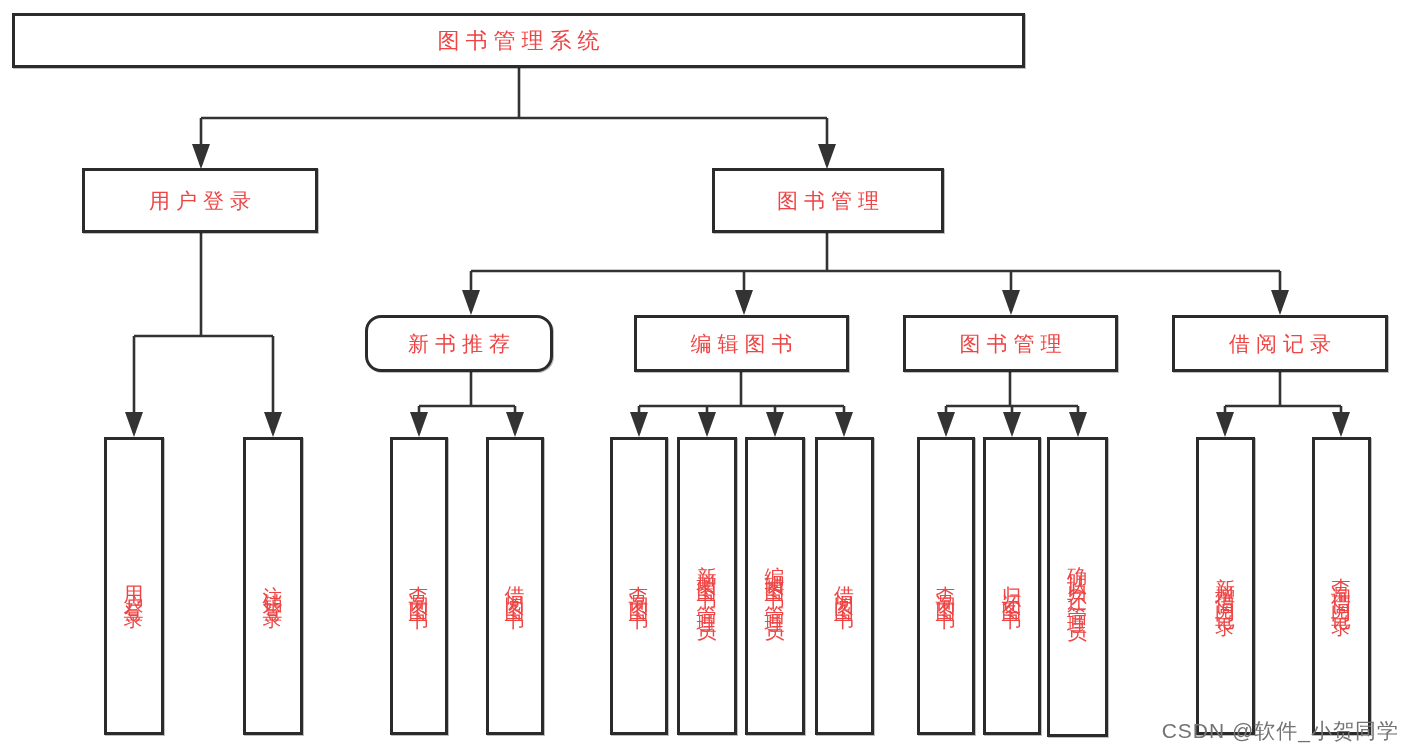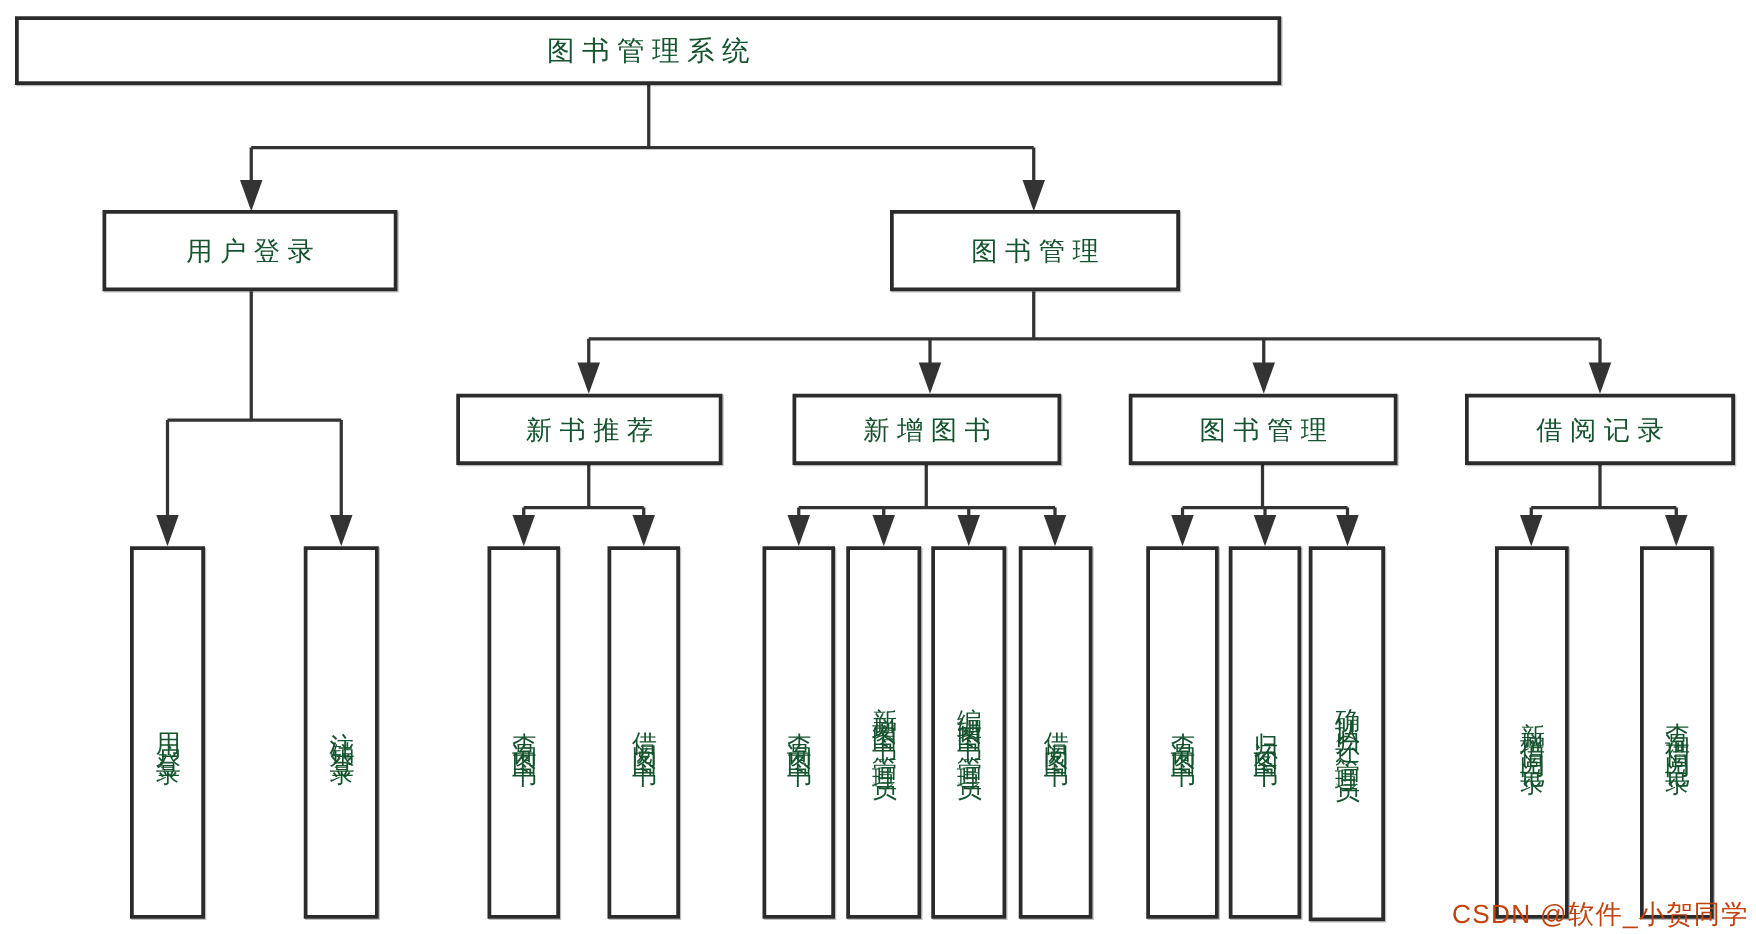--- a/index.html
+++ b/index.html
@@ -15,21 +15,21 @@
     position: absolute;
     left: 0; top: 0;
     width: 1405px; height: 747px;
     z-index: 1;
   }
   .box {
     position: absolute;
     box-sizing: border-box;
     background: #ffffff;
     border: 3px solid #2b2b2b;
-    color: #14532d;
+    color: #ef4444;
     display: flex;
     align-items: center;
     justify-content: center;
     z-index: 2;
     box-shadow: 1px 1px 0 rgba(0,0,0,0.25);
   }
   .h-box {
     font-size: 21px;
     letter-spacing: 6px;
     text-indent: 6px;
@@ -41,21 +41,21 @@
     text-orientation: mixed;
     font-size: 20px;
     letter-spacing: 8px;
     line-height: 1;
   }
   .watermark {
     position: absolute;
     right: 6px;
     bottom: 2px;
     font-size: 21px;
-    color: #c2410c;
+    color: #737373;
     letter-spacing: 1px;
     z-index: 3;
     white-space: nowrap;
   }
 </style>
 </head>
 <body>
 
 <div id="canvas">
 
@@ -97,22 +97,22 @@
       <polygon points="1216,412 1234,412 1225,437"></polygon>
       <polygon points="1332,412 1350,412 1341,437"></polygon>
     </g>
   </svg>
 
   <div class="box h-box root-box" style="left:12px; top:13px; width:1013px; height:55px;">图书管理系统</div>
 
   <div class="box h-box" style="left:82px; top:168px; width:236px; height:65px;">用户登录</div>
   <div class="box h-box" style="left:712px; top:168px; width:232px; height:65px;">图书管理</div>
 
-  <div class="box h-box" style="left:365px; top:315px; width:213px; height:57px;">新书推荐</div>
-  <div class="box h-box" style="left:634px; top:315px; width:215px; height:57px;">新增图书</div>
+  <div class="box h-box" style="left:365px; top:315px; width:188px; height:57px;border-radius:16px;">新书推荐</div>
+  <div class="box h-box" style="left:634px; top:315px; width:215px; height:57px;">编辑图书</div>
   <div class="box h-box" style="left:903px; top:315px; width:215px; height:57px;">图书管理</div>
   <div class="box h-box" style="left:1172px; top:315px; width:216px; height:57px;">借阅记录</div>
 
   <div class="box v-box" style="left:104px; top:437px; width:60px; height:298px;">用户登录</div>
   <div class="box v-box" style="left:243px; top:437px; width:60px; height:298px;">注销登录</div>
 
   <div class="box v-box" style="left:390px; top:437px; width:58px; height:298px;">查询图书</div>
   <div class="box v-box" style="left:486px; top:437px; width:58px; height:298px;">借阅图书</div>
 
   <div class="box v-box" style="left:610px; top:437px; width:58px; height:298px;">查询图书</div>

